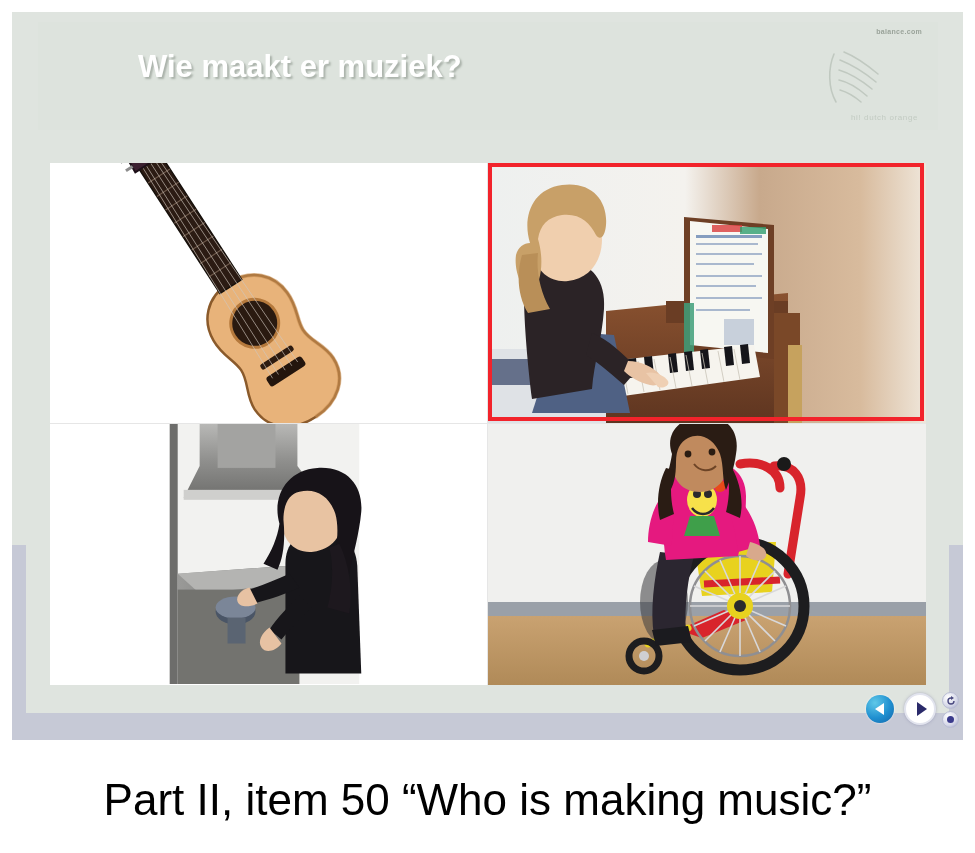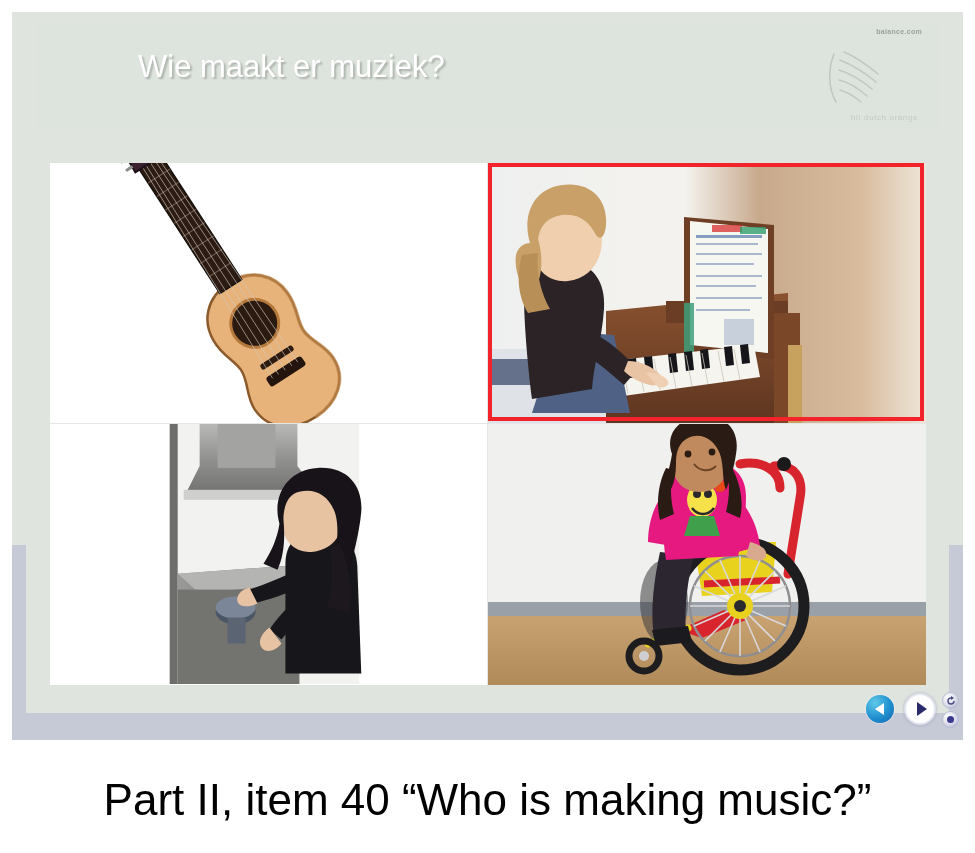--- a/index.html
+++ b/index.html
@@ -49,21 +49,21 @@
     font-weight: bold;
     color: #ccd4cc;
     letter-spacing: -2px;
     line-height: 1;
     text-shadow: 1px 1px 0 #e9eee9;
   }
   .header-title {
     position: absolute;
     left: 100px; top: 27px;
     font-size: 31px;
-    font-weight: normal;
+    font-weight: bold;
     color: #ffffff;
     text-shadow: 2px 2px 2px #aab2aa;
     white-space: nowrap;
   }
 
   
   .logo-block {
     position: absolute;
     right: 14px; top: 4px;
     width: 148px; height: 102px;
@@ -505,13 +505,13 @@
     <svg width="10" height="10" viewBox="0 0 10 10">
       <path d="M8 5 A3 3 0 1 1 5 2" fill="none" stroke="#4a4a80" stroke-width="1.4"></path>
       <path d="M5 0 L5 4 L8 2 Z" fill="#4a4a80"></path>
     </svg>
   </div>
   <div class="nav-btn nav-small nav-small-bottom">
     <span class="dot-core"></span>
   </div>
 </div>
 
-<div class="caption">Part II, item 40 “Who is making music?”</div>
+<div class="caption">Part II, item 50 “Who is making music?”</div>
 
 </body></html>

